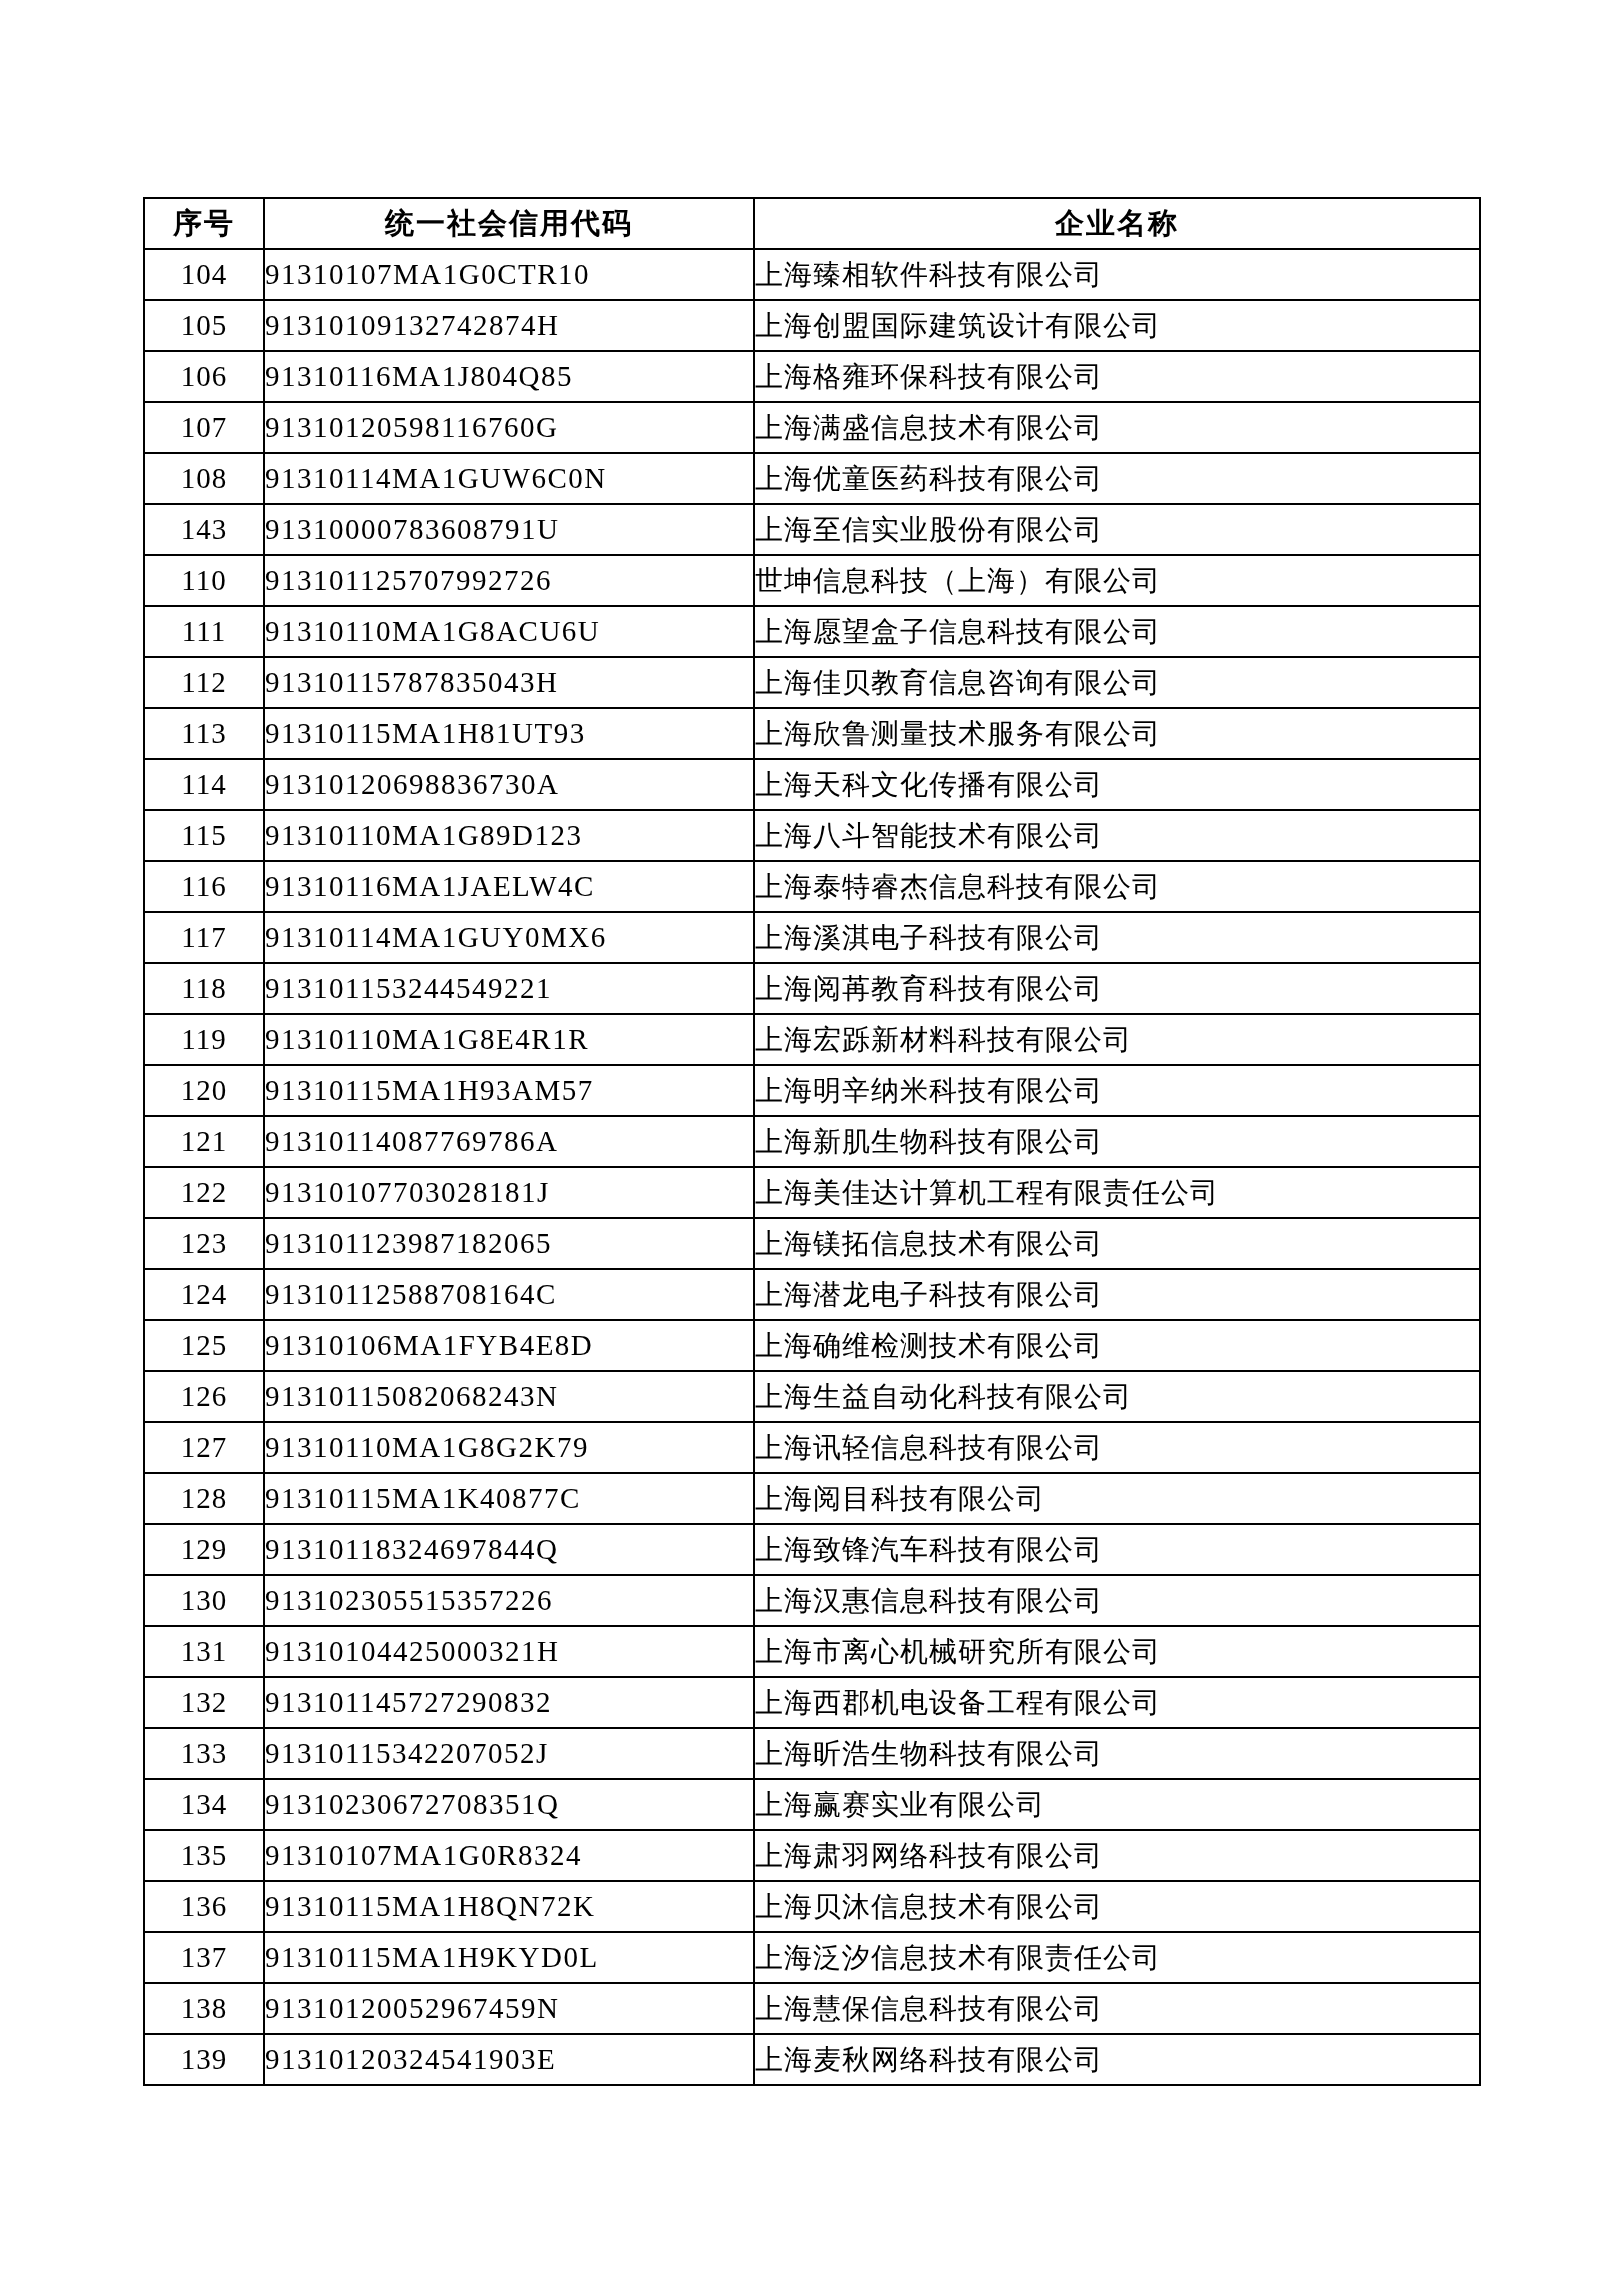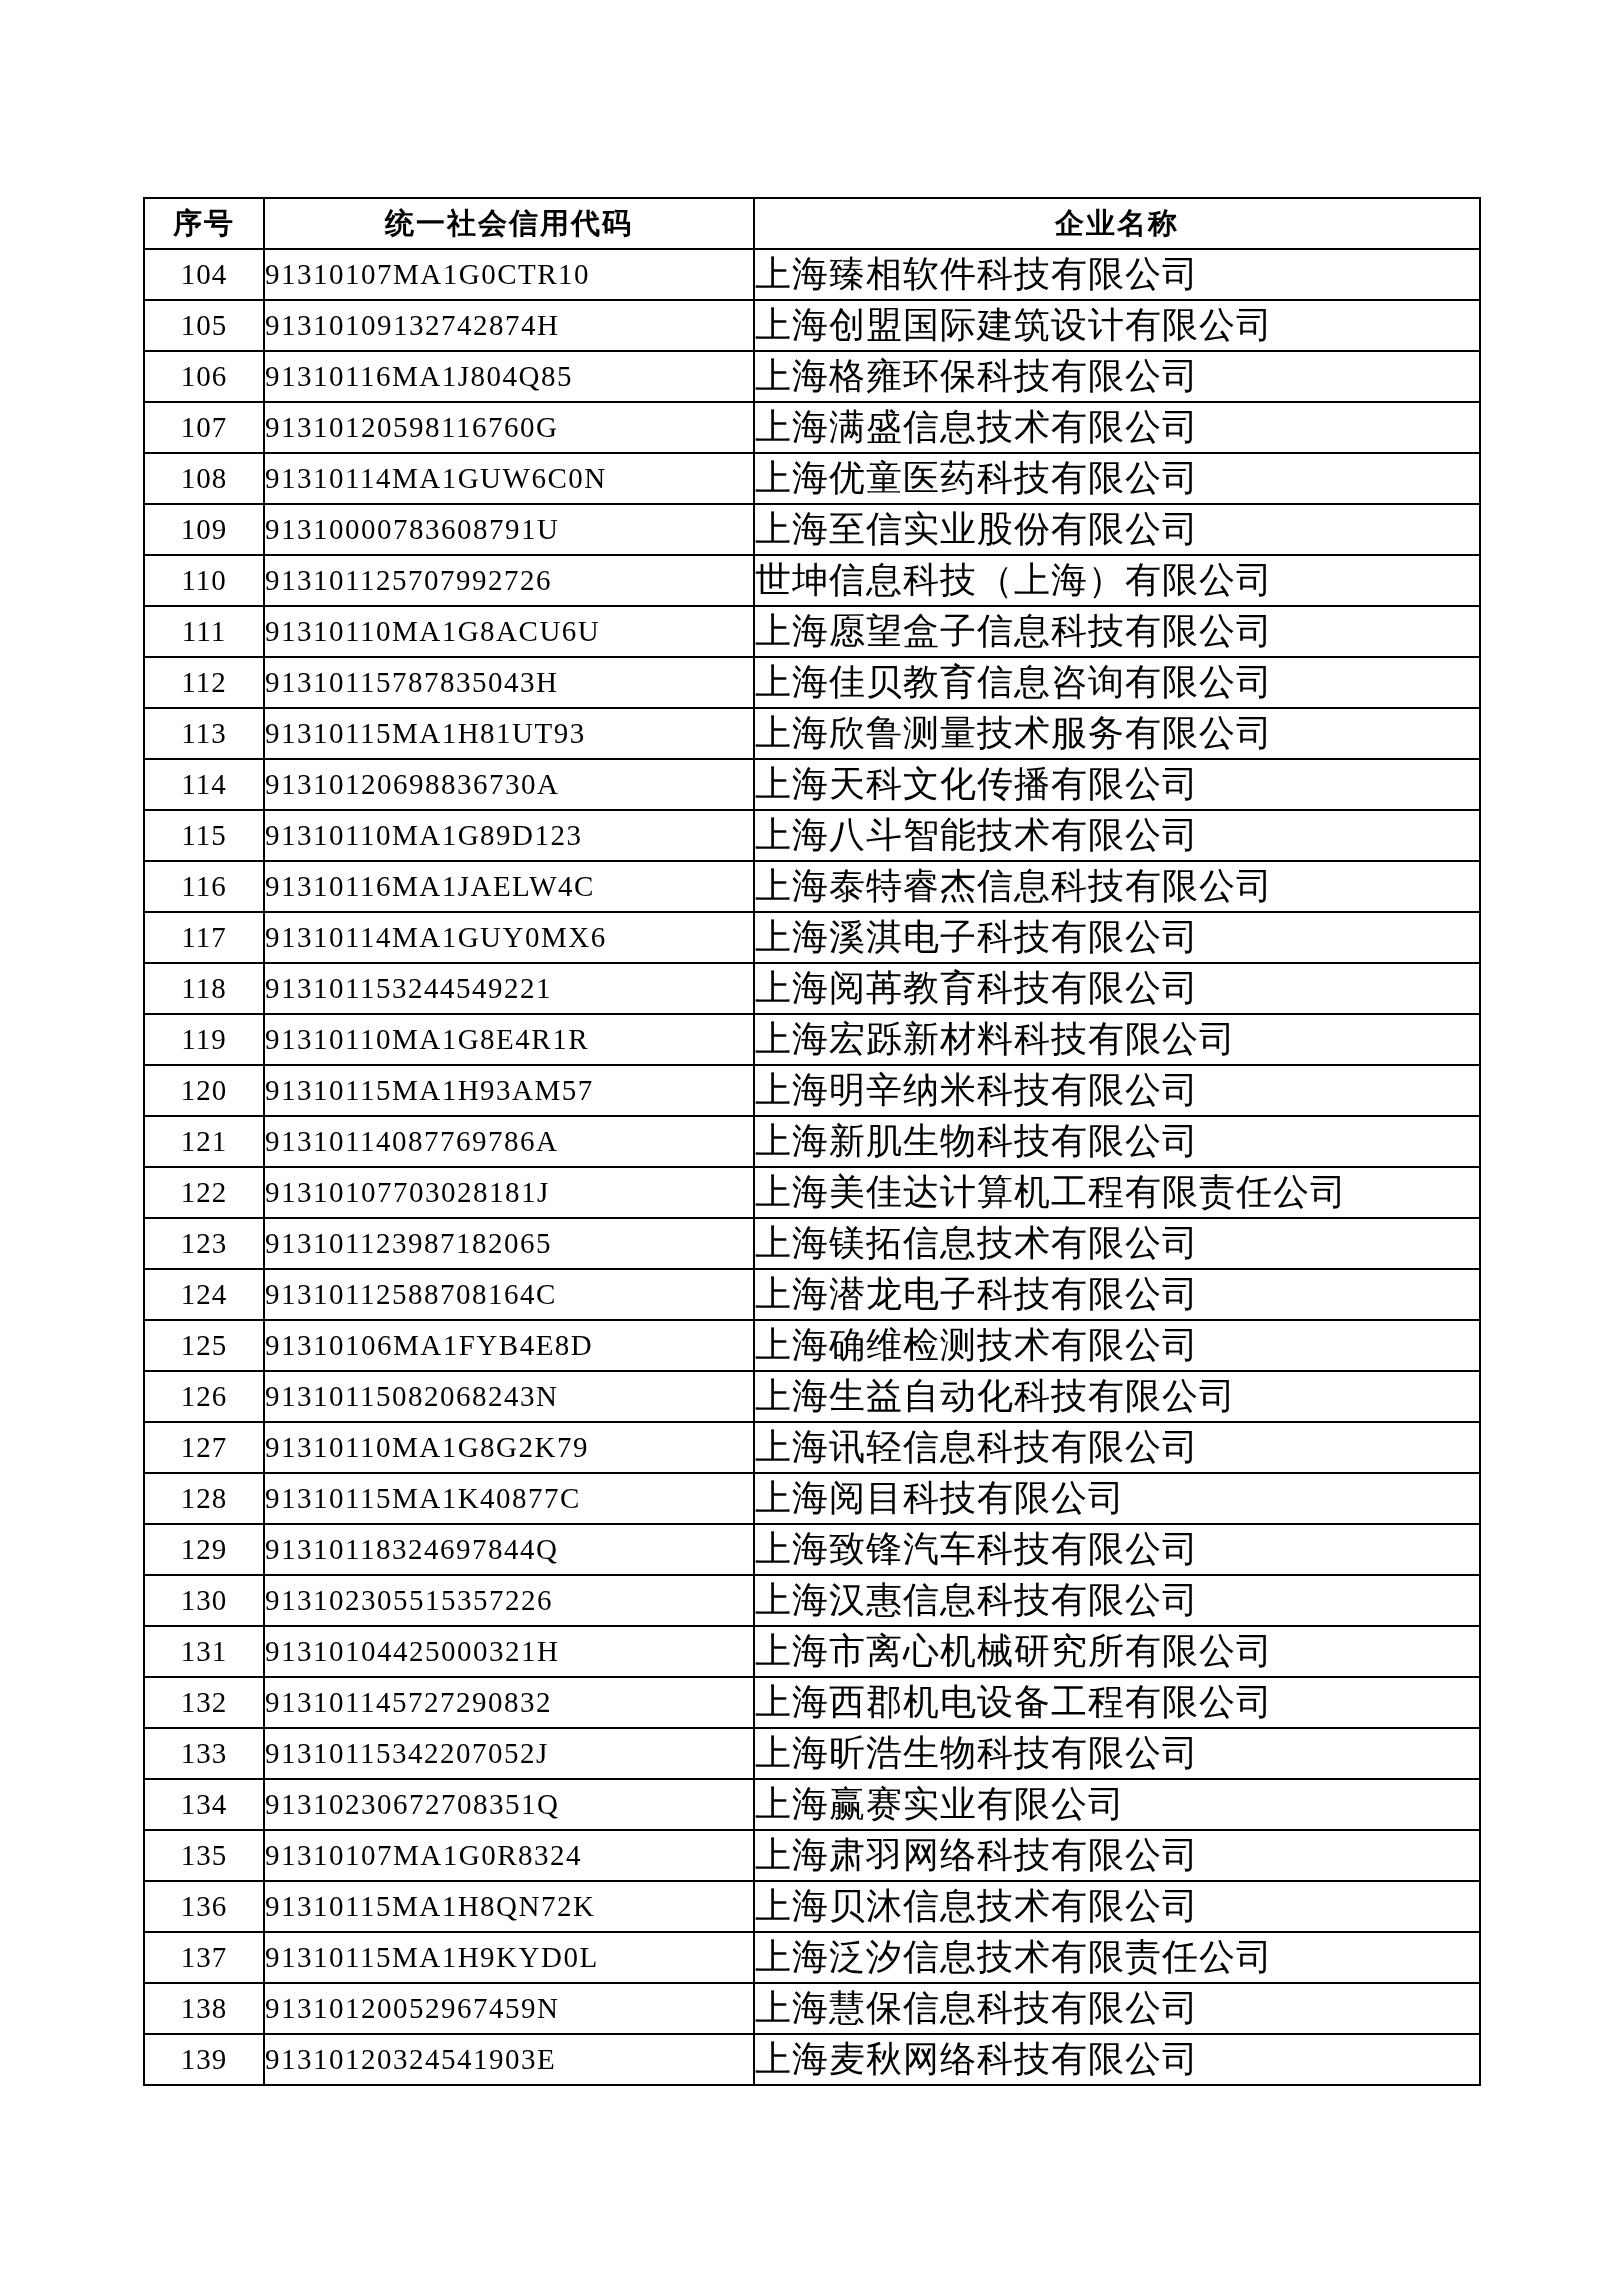--- a/index.html
+++ b/index.html
@@ -53,21 +53,21 @@
     font-size: 29px;
     text-align: center;
     letter-spacing: 1px;
   }
   td.c-code {
     font-size: 29px;
     text-align: left;
     letter-spacing: 1.5px;
   }
   td.c-name {
-    font-size: 36px;
+    font-size: 28px;
     text-align: left;
     padding-left: 21.6px;
     letter-spacing: 1px;
     margin-top: 25px;
   }
 </style>
 </head>
 <body>
 
 <div class="page">
@@ -109,21 +109,21 @@
     <td class="c-name">上海满盛信息技术有限公司</td>
   </tr>
 
   <tr class="data-row">
     <td class="c-no">108</td>
     <td class="c-code">91310114MA1GUW6C0N</td>
     <td class="c-name">上海优童医药科技有限公司</td>
   </tr>
 
   <tr class="data-row">
-    <td class="c-no">109</td>
+    <td class="c-no">143</td>
     <td class="c-code">91310000783608791U</td>
     <td class="c-name">上海至信实业股份有限公司</td>
   </tr>
 
   <tr class="data-row">
     <td class="c-no">110</td>
     <td class="c-code">913101125707992726</td>
     <td class="c-name">世坤信息科技（上海）有限公司</td>
   </tr>
 

